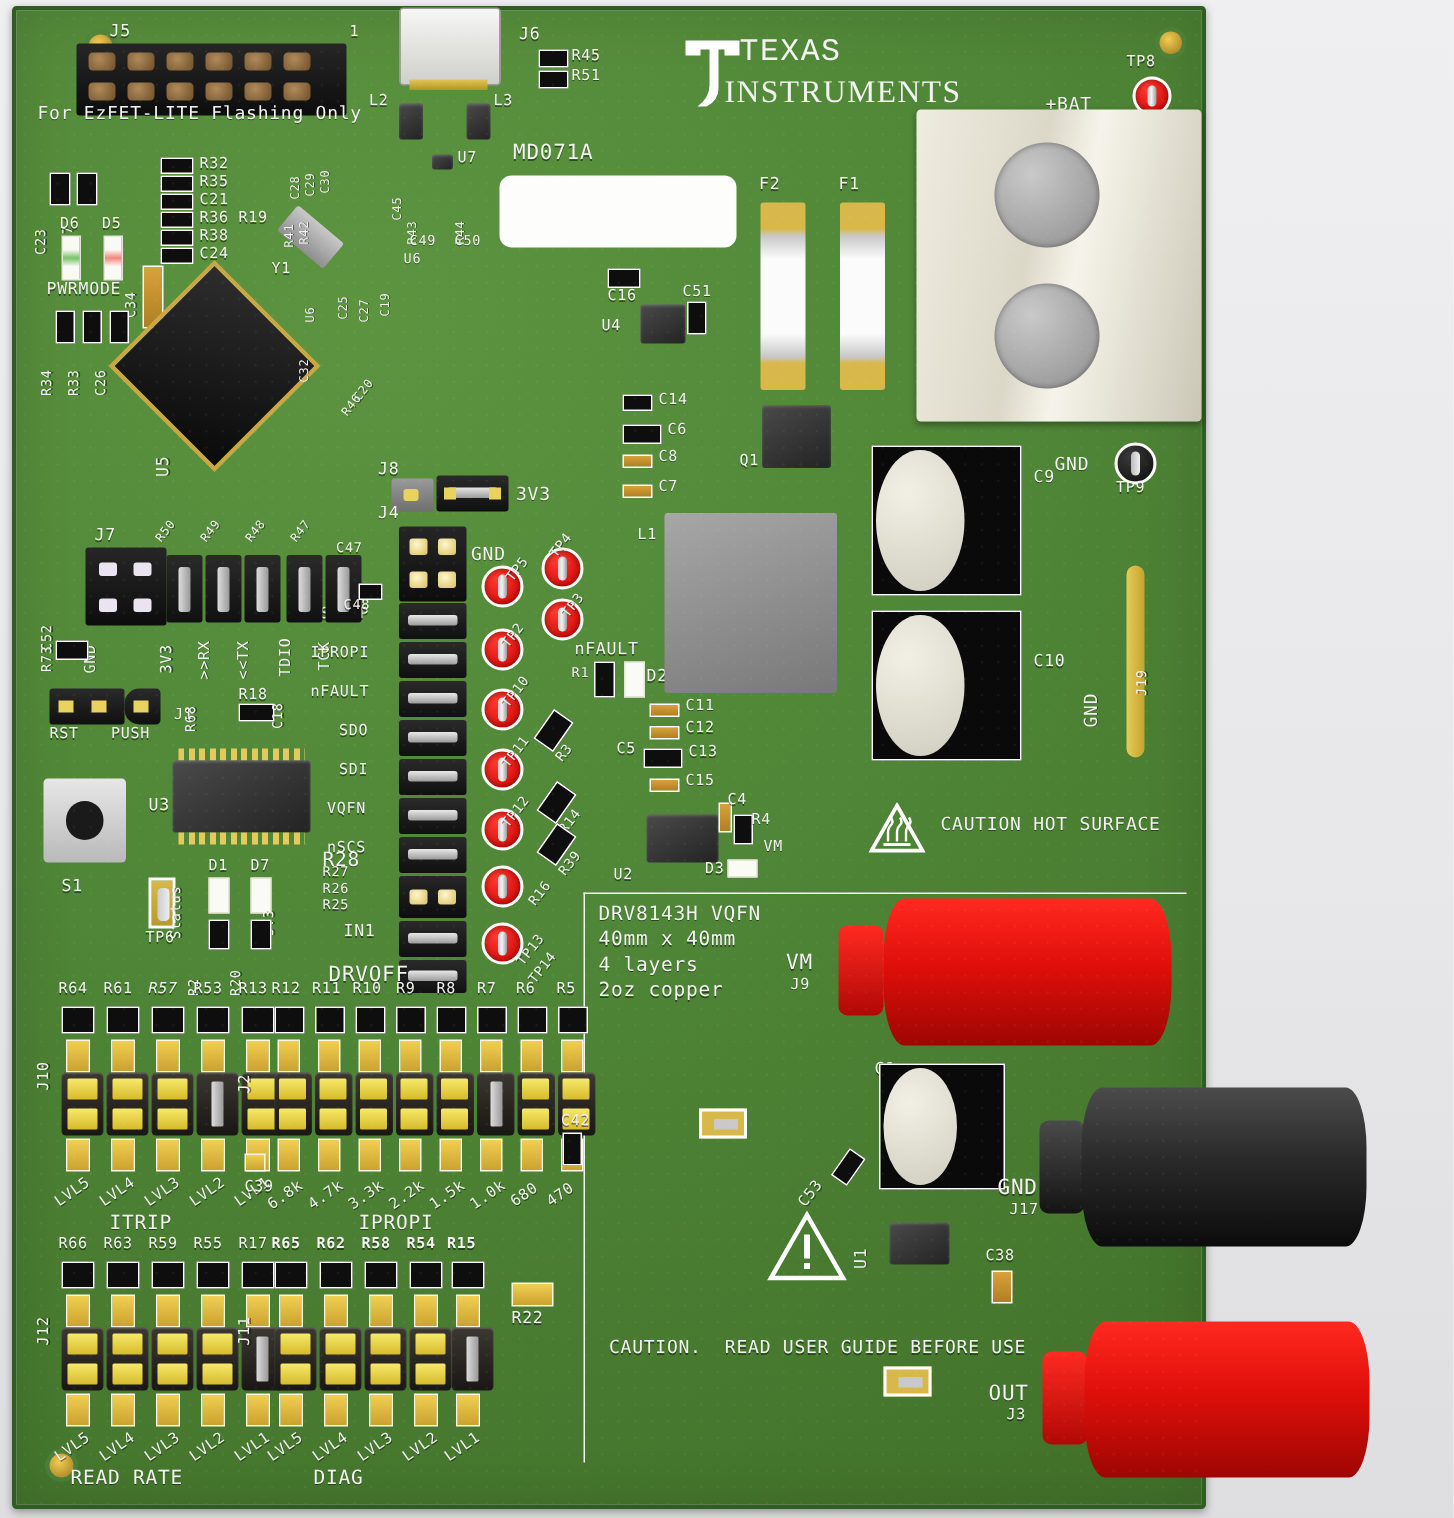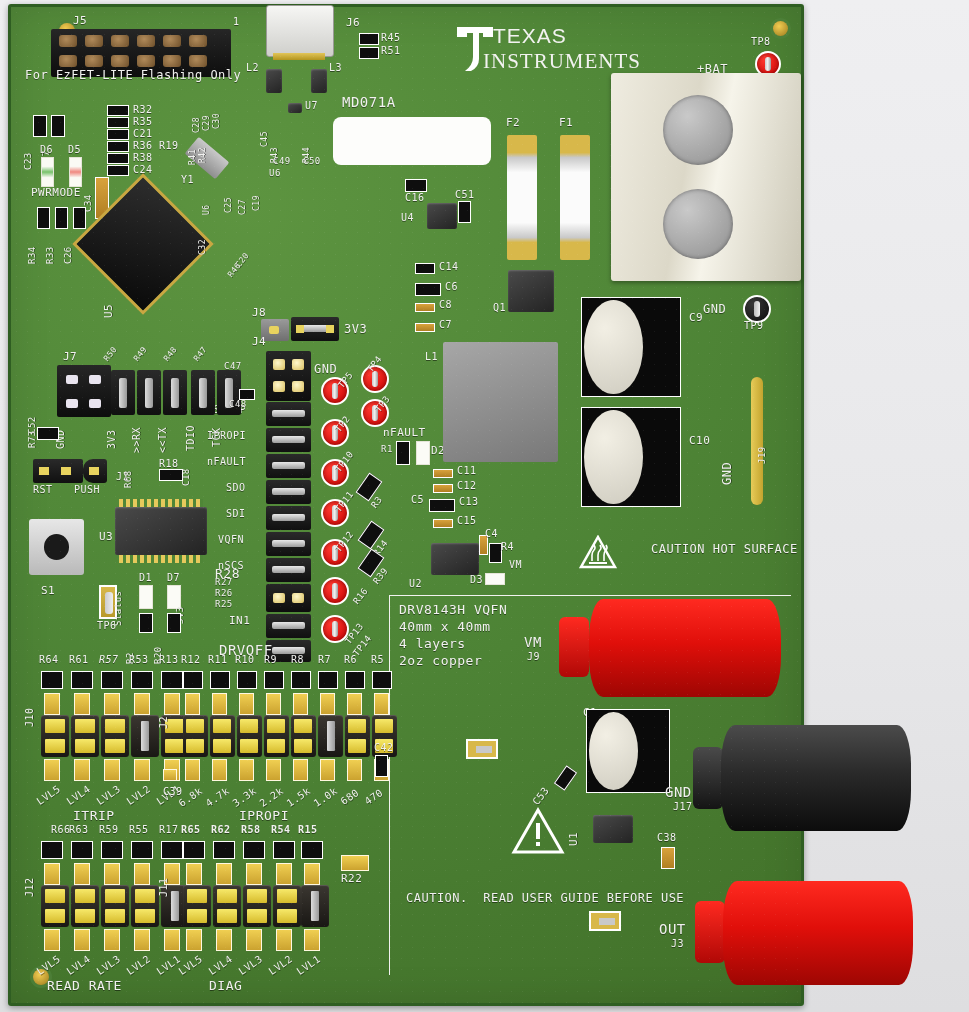--- a/index.html
+++ b/index.html
@@ -109,21 +109,21 @@
     <div class="abs silk" style="left:235px;top:56px;font-size:10px;">L2</div>
     <div class="abs ic" style="left:255px;top:62px;width:16px;height:24px;"></div>
     <div class="abs ic" style="left:300px;top:62px;width:16px;height:24px;"></div>
     <div class="abs silk" style="left:318px;top:56px;font-size:10px;">L3</div>
 
     <div class="abs" style="left:440px;top:12px;width:200px;height:58px;">
       <svg width="200" height="58" viewBox="0 0 200 58">
         <path d="M6 8 L42 8 L42 18 L32 18 L32 14 L28 14 L28 40 Q28 48 20 52 L14 52 Q22 46 22 38 L22 14 L16 14 L16 18 L6 18 Z" fill="#ffffff"></path>
       </svg>
     </div>
-    <div class="abs silk" style="left:482px;top:18px;font-size:21px;letter-spacing:1px;font-family:Liberation Sans, sans-serif;text-shadow:none;">TEXAS</div>
+    <div class="abs silk" style="left:482px;top:18px;font-size:21px;letter-spacing:1px;font-family:Liberation Mono, monospace;text-shadow:none;">TEXAS</div>
     <div class="abs silk" style="left:472px;top:44px;font-size:21px;letter-spacing:1px;font-family:'Liberation Serif',serif;text-shadow:none;">INSTRUMENTS</div>
 
     <div class="abs silk" style="left:331px;top:88px;font-size:14px;">MD071A</div>
     <div class="abs whitebox" style="left:322px;top:110px;width:158px;height:48px;"></div>
 
     <div class="abs resbox" style="left:22px;top:108px;width:14px;height:22px;"></div>
     <div class="abs silk rot90" style="left:22px;top:154px;font-size:9px;">C23</div>
     <div class="abs resbox" style="left:40px;top:108px;width:14px;height:22px;"></div>
     <div class="abs silk rot90" style="left:40px;top:152px;font-size:9px;">C37</div>
 
@@ -469,21 +469,21 @@
 
     <div class="abs" style="left:568px;top:528px;width:38px;height:34px;">
       <svg width="38" height="34" viewBox="0 0 38 34">
         <path d="M19 2 L36 32 L2 32 Z" fill="none" stroke="#ffffff" stroke-width="2.5"></path>
         <path d="M13 26 L13 20 Q13 17 15 15 Q17 13 15 10" stroke="#fff" stroke-width="1.6" fill="none"></path>
         <path d="M19 26 L19 20 Q19 17 21 15 Q23 13 21 10" stroke="#fff" stroke-width="1.6" fill="none"></path>
         <path d="M25 26 L25 20 Q25 17 27 15 Q29 13 27 10" stroke="#fff" stroke-width="1.6" fill="none"></path>
         <rect x="10" y="27" width="18" height="2" fill="#fff"></rect>
       </svg>
     </div>
-    <div class="abs silk" style="left:616px;top:536px;font-size:12px;margin-left:24px;">CAUTION HOT SURFACE</div>
+    <div class="abs silk" style="left:616px;top:536px;font-size:12px;">CAUTION HOT SURFACE</div>
 
     <div class="abs outline" style="left:378px;top:588px;width:402px;height:380px;border-right:none;border-bottom:none;"></div>
     <div class="abs silk" style="left:388px;top:595px;font-size:13px;line-height:16px;">DRV8143H VQFN</div>
     <div class="abs silk" style="left:388px;top:612px;font-size:13px;line-height:16px;">40mm x 40mm</div>
     <div class="abs silk" style="left:388px;top:629px;font-size:13px;line-height:16px;">4 layers</div>
     <div class="abs silk" style="left:388px;top:646px;font-size:13px;line-height:16px;">2oz copper</div>
 
     <div class="abs silk" style="left:513px;top:628px;font-size:14px;">VM</div>
     <div class="abs silk" style="left:516px;top:645px;font-size:10px;">J9</div>
     <div class="abs" style="left:548px;top:610px;width:30px;height:60px;background:linear-gradient(180deg,#ff2a20,#b00806);border-radius:6px;"></div>
@@ -666,21 +666,21 @@
     <div class="abs silk" style="left:228px;top:802px;font-size:13px;">IPROPI</div>
 
     <div class="abs silk" style="left:152px;top:780px;font-size:10px;">C39</div>
     <div class="abs pad" style="left:152px;top:762px;width:14px;height:12px;"></div>
     <div class="abs silk" style="left:363px;top:736px;font-size:10px;">C42</div>
     <div class="abs resbox" style="left:364px;top:748px;width:13px;height:22px;"></div>
 
     <div class="abs silk rot90" style="left:24px;top:880px;font-size:10px;">J12</div>
     <div class="abs" style="left:28px;top:818px;width:148px;height:140px;">
       <div style="position:absolute;left:0;top:0;width:148px;height:14px;">
-        <div class="abs silk" style="left:12px;top:0;font-size:10px;text-align:center;">R66</div>
+        <div class="abs silk" style="left:0;top:0;font-size:10px;text-align:center;">R66</div>
         <div class="abs silk" style="left:30px;top:0;font-size:10px;">R63</div>
         <div class="abs silk" style="left:60px;top:0;font-size:10px;">R59</div>
         <div class="abs silk" style="left:90px;top:0;font-size:10px;">R55</div>
         <div class="abs silk" style="left:120px;top:0;font-size:10px;">R17</div>
       </div>
       <div style="position:absolute;left:2px;top:16px;width:144px;height:20px;">
         <div class="resbox abs" style="left:0;top:0;width:22px;height:18px;"></div>
         <div class="resbox abs" style="left:30px;top:0;width:22px;height:18px;"></div>
         <div class="resbox abs" style="left:60px;top:0;width:22px;height:18px;"></div>
         <div class="resbox abs" style="left:90px;top:0;width:22px;height:18px;"></div>

